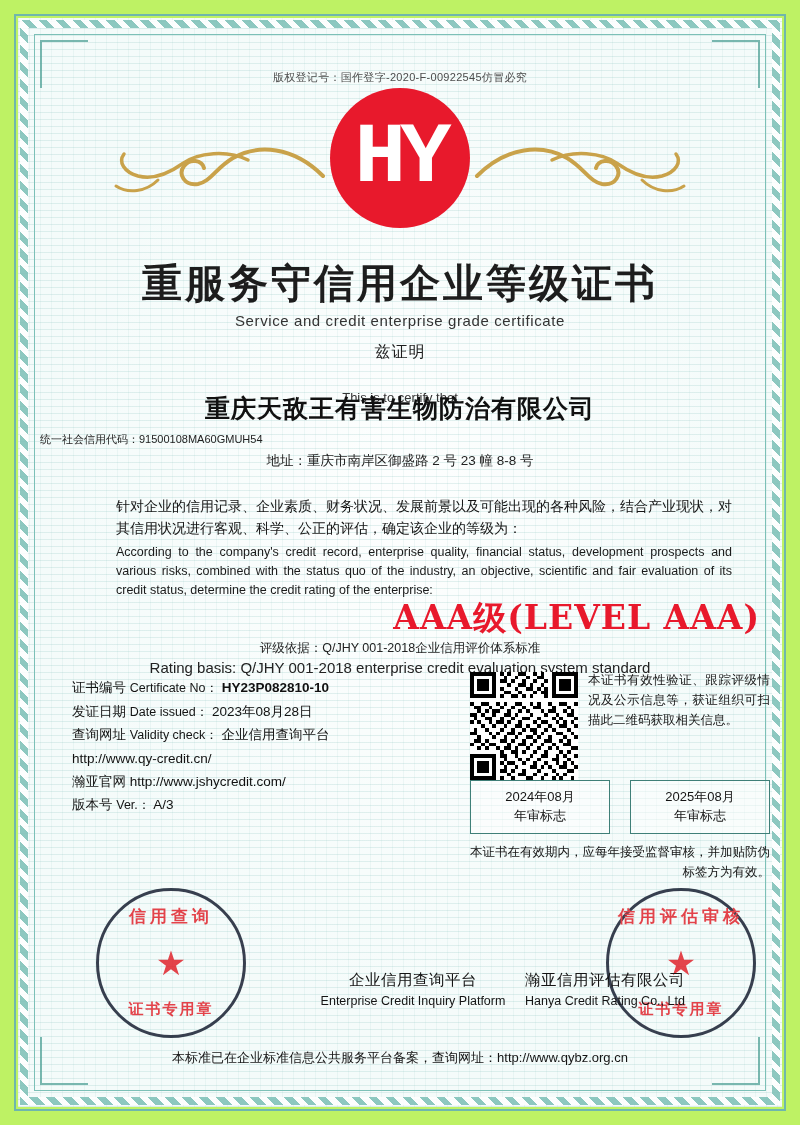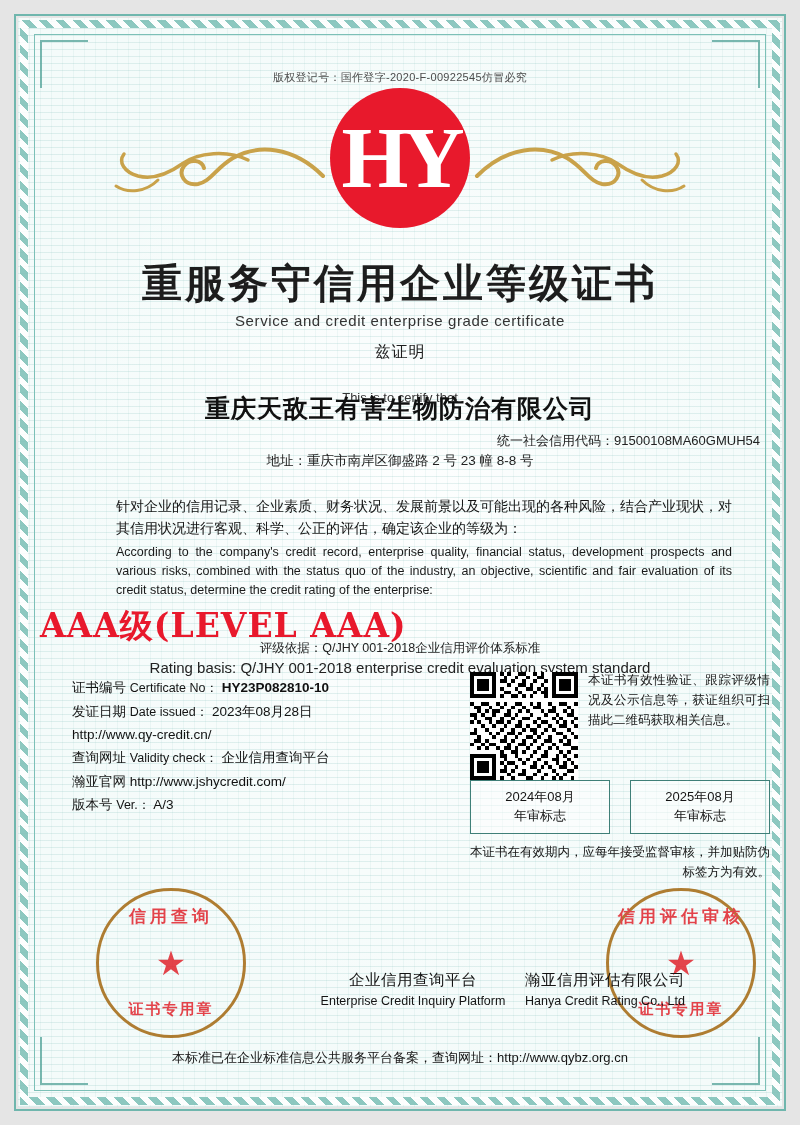--- a/index.html
+++ b/index.html
@@ -11,21 +11,21 @@
     width: 800px;
     height: 1125px;
     font-family: "Liberation Sans", sans-serif;
     overflow: hidden;
   }
 
   #cert {
     position: relative;
     width: 800px;
     height: 1125px;
-    background: #e5e5e5;
+    background: #bef264;
     box-sizing: border-box;
   }
 
   
   .bg-pattern {
     position: absolute;
     left: 18px; top: 18px; right: 18px; bottom: 18px;
     background:
       repeating-linear-gradient(0deg, rgba(120,185,180,0.20) 0px, rgba(120,185,180,0.20) 1px, rgba(255,255,255,0) 1px, rgba(255,255,255,0) 7px),
       repeating-linear-gradient(90deg, rgba(120,185,180,0.10) 0px, rgba(120,185,180,0.10) 1px, rgba(255,255,255,0) 1px, rgba(255,255,255,0) 11px),
@@ -91,21 +91,21 @@
     left: 50%;
     transform: translateX(-50%);
     top: 0;
     width: 140px; height: 140px;
     border-radius: 50%;
     background: #e8192c;
     display: flex;
     align-items: center;
     justify-content: center;
     color: #ffffff;
-    font-family: Liberation Serif, serif;
+    font-family: Liberation Mono, monospace;
     font-weight: bold;
     font-size: 86px;
     line-height: 1;
     letter-spacing: -6px;
     box-shadow: 0 0 0 0 rgba(0,0,0,0);
   }
   .flourish {
     position: absolute;
     top: 48px;
     width: 230px;
@@ -163,22 +163,22 @@
     font-family: "DejaVu Serif", serif;
     font-size: 25px;
     font-weight: bold;
     color: #111111;
     letter-spacing: 1px;
   }
   .usci {
     position: absolute;
     top: 392px;
     left: 0; right: 0;
-    text-align: right;
-    font-size: 13px;
+    text-align: left;
+    font-size: 11px;
     color: #222222;
   }
   .address {
     position: absolute;
     top: 412px;
     left: 0; right: 0;
     text-align: center;
     font-size: 13.5px;
     color: #222222;
   }
@@ -199,27 +199,26 @@
     font-size: 12.5px;
     color: #1a1a1a;
     line-height: 1.5;
     text-align: justify;
   }
 
   .level {
     position: absolute;
     top: 556px;
     left: 0; right: 0;
-    text-align: left;
+    text-align: right;
     font-family: "DejaVu Serif", serif;
     font-size: 33px;
     font-weight: bold;
     color: #e8192c;
     letter-spacing: 1px;
-    margin-top: 8px;
   }
   .basis-cn {
     position: absolute;
     top: 600px;
     left: 0; right: 0;
     text-align: center;
     font-size: 12.5px;
     color: #222222;
   }
   .basis-en {
@@ -302,21 +301,21 @@
     color: #141414;
     line-height: 1.6;
     text-align: right;
   }
 
   
   .seal {
     position: absolute;
     width: 150px;
     height: 150px;
-    border: 3px solid #a16207;
+    border: 3px solid #0f172a;
     border-radius: 50%;
     opacity: 0.82;
     box-sizing: border-box;
   }
   .seal .star {
     position: absolute;
     left: 50%; top: 50%;
     transform: translate(-50%, -50%);
     color: #e01b24;
     font-size: 34px;
@@ -426,26 +425,26 @@
         <span class="lbl-cn">证书编号</span>
         <span class="lbl-en">Certificate No：</span>
         <span class="val val-strong">HY23P082810-10</span>
       </div>
       <div class="row">
         <span class="lbl-cn">发证日期</span>
         <span class="lbl-en">Date issued：</span>
         <span class="val">2023年08月28日</span>
       </div>
       <div class="row">
-        <span class="val">http://www.qy-credit.cn/</span>
-      </div>
-      <div class="row">
         <span class="lbl-cn">查询网址</span>
         <span class="lbl-en">Validity check：</span>
         <span class="val">企业信用查询平台</span>
+      </div>
+      <div class="row">
+        <span class="val">http://www.qy-credit.cn/</span>
       </div>
       <div class="row">
         <span class="lbl-cn">瀚亚官网</span>
         <span class="val">http://www.jshycredit.com/</span>
       </div>
       <div class="row">
         <span class="lbl-cn">版本号</span>
         <span class="lbl-en">Ver.：</span>
         <span class="val">A/3</span>
       </div>

